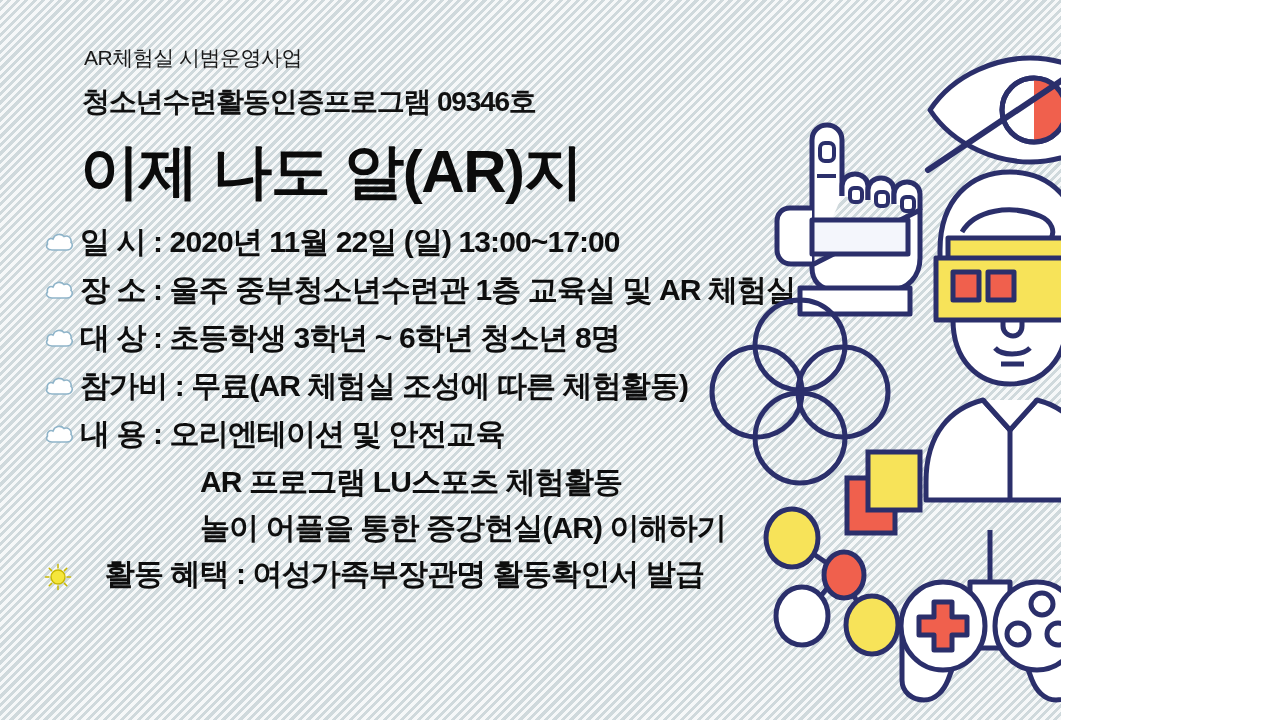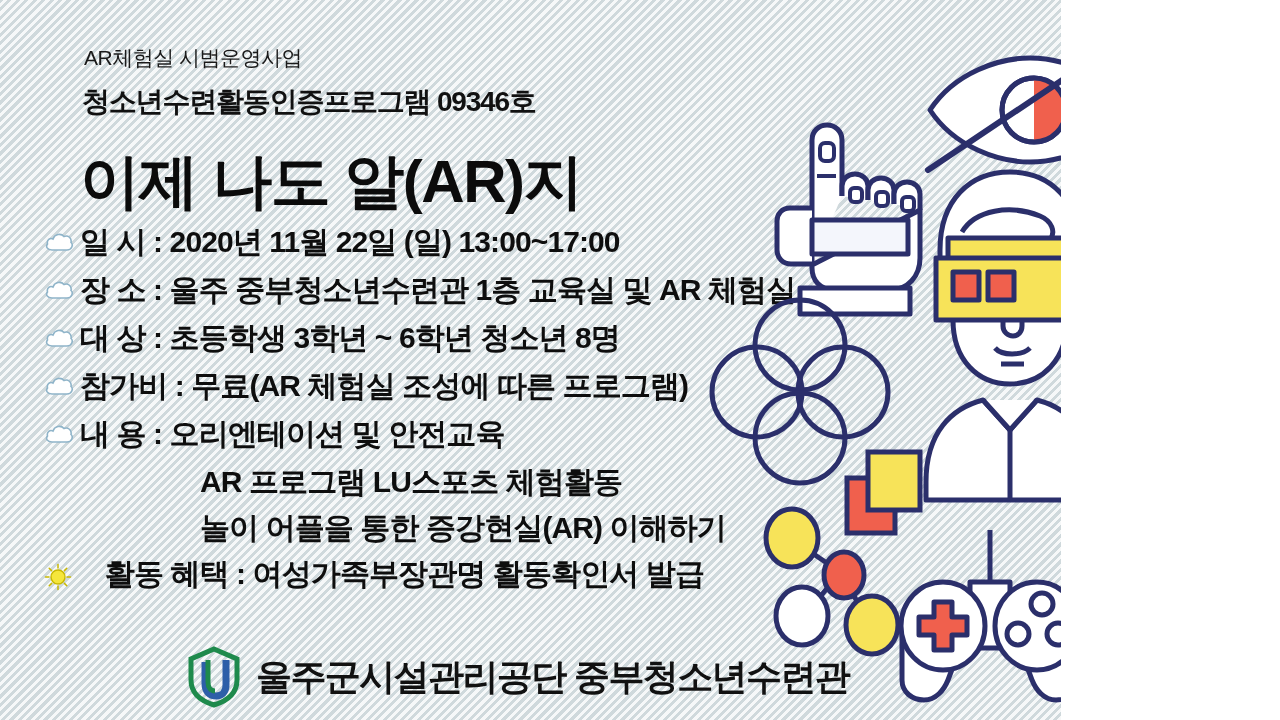--- a/index.html
+++ b/index.html
@@ -40,21 +40,21 @@
     top: 83px;
     font-size: 28px;
     font-weight: bold;
     color: #111111;
     letter-spacing: -1.2px;
     white-space: nowrap;
   }
   .maintitle {
     position: absolute;
     left: 80px;
-    top: 142px;
+    top: 132px;
     font-size: 60px;
     font-weight: bold;
     color: #0b0b0b;
     letter-spacing: -1.5px;
     white-space: nowrap;
   }
 
   .info-list {
     position: absolute;
     left: 44px;
@@ -152,21 +152,21 @@
       </div>
       <div class="info-text">대   상 : 초등학생 3학년 ~ 6학년 청소년 8명</div>
     </div>
 
     <div class="info-row">
       <div class="bullet-slot">
         <svg class="cloud-icon" width="30" height="22" viewBox="0 0 30 22">
           <path d="M8 19 C3 19 1.5 15.5 3.5 13 C2.5 9 6 6.5 9 8 C10.5 3 17 2 20 5.5 C24 4 28 7 27 11.5 C29.5 13.5 28 19 23 19 Z" fill="#ffffff" stroke="#8fb4c9" stroke-width="1.6"></path>
         </svg>
       </div>
-      <div class="info-text">참가비 : 무료(AR 체험실 조성에 따른 프로그램)</div>
+      <div class="info-text">참가비 : 무료(AR 체험실 조성에 따른 체험활동)</div>
     </div>
 
     <div class="info-row">
       <div class="bullet-slot">
         <svg class="cloud-icon" width="30" height="22" viewBox="0 0 30 22">
           <path d="M8 19 C3 19 1.5 15.5 3.5 13 C2.5 9 6 6.5 9 8 C10.5 3 17 2 20 5.5 C24 4 28 7 27 11.5 C29.5 13.5 28 19 23 19 Z" fill="#ffffff" stroke="#8fb4c9" stroke-width="1.6"></path>
         </svg>
       </div>
       <div class="info-text">내   용 : 오리엔테이션 및 안전교육</div>
     </div>
@@ -195,28 +195,20 @@
             <line x1="20.4" y1="7.6" x2="22.8" y2="5.2"></line>
           </g>
           <circle cx="14" cy="14" r="7" fill="#f5e63c" stroke="#c9b800" stroke-width="1.4"></circle>
         </svg>
       </div>
       <div class="info-text">활동 혜택 : 여성가족부장관명 활동확인서 발급</div>
     </div>
 
   </div>
 
-  <div class="footer">
-    <svg width="56" height="62" viewBox="0 0 56 62">
-      <path d="M28 3 L51 13 L51 34 C51 47 41 55 28 59 C15 55 5 47 5 34 L5 13 Z" fill="none" stroke="#1e8a4c" stroke-width="5"></path>
-      <path d="M19 16 L19 38 C19 46 24 50 30 50 C36 50 40 46 40 39 L40 14" fill="none" stroke="#2d5fa8" stroke-width="7" stroke-linecap="butt"></path>
-      <path d="M22 14 L22 36 C22 42 25 45 29 45" fill="none" stroke="#1e8a4c" stroke-width="5"></path>
-    </svg>
-    <div class="footer-text">울주군시설관리공단  중부청소년수련관</div>
-  </div>
 
   <div class="art">
     <svg width="580" height="720" viewBox="0 0 580 720">
 
       <g stroke="#2b2f6b" stroke-width="5" fill="#ffffff" stroke-linejoin="round">
         <path d="M112 265 L112 140 C112 131 119 125 127 125 C135 125 142 131 142 140 L142 196"></path>
         <path d="M142 196 L142 186 C142 179 148 174 155 174 C162 174 168 179 168 186 L168 200"></path>
         <path d="M168 200 L168 190 C168 183 174 178 181 178 C188 178 194 183 194 190 L194 204"></path>
         <path d="M194 204 L194 194 C194 187 200 182 207 182 C214 182 220 187 220 194 L220 210"></path>
         <path d="M112 208 L90 208 C82 208 77 214 77 221 L77 250 C77 258 83 264 91 264 L112 264"></path>

